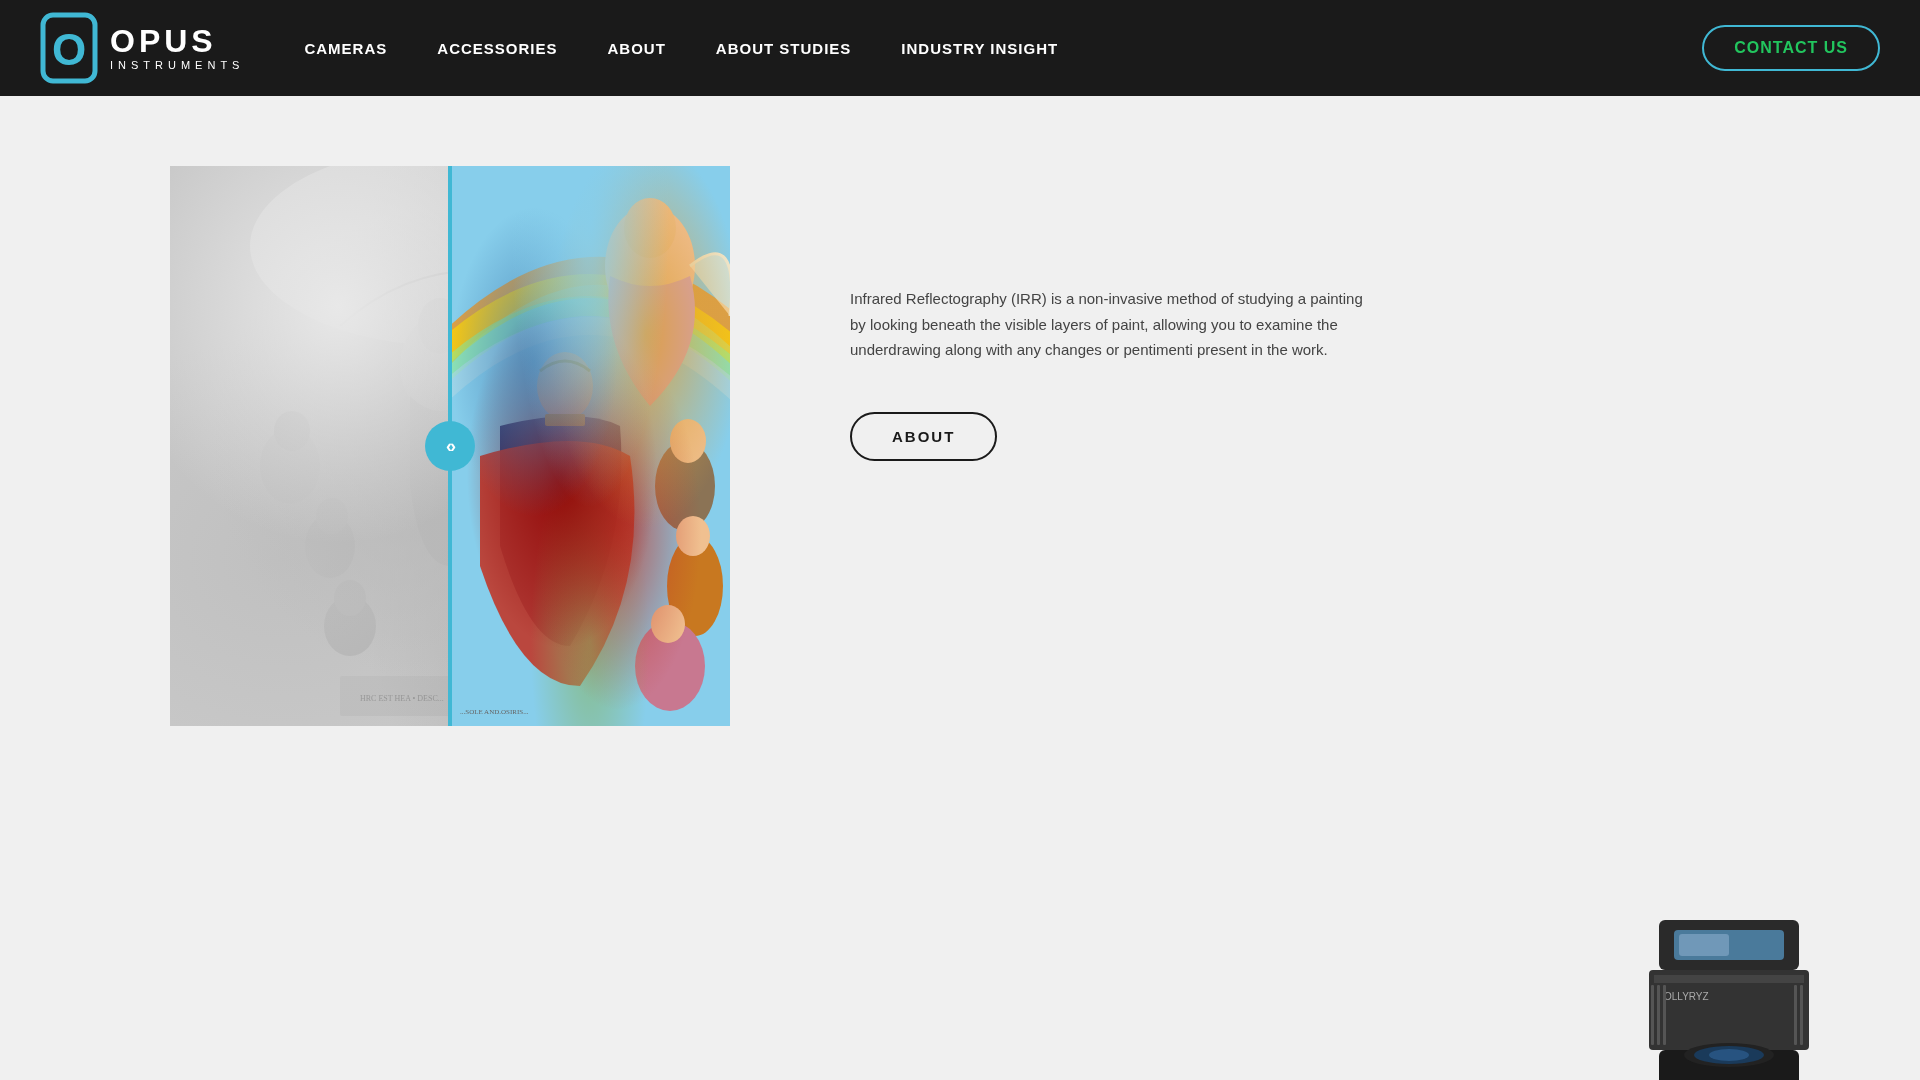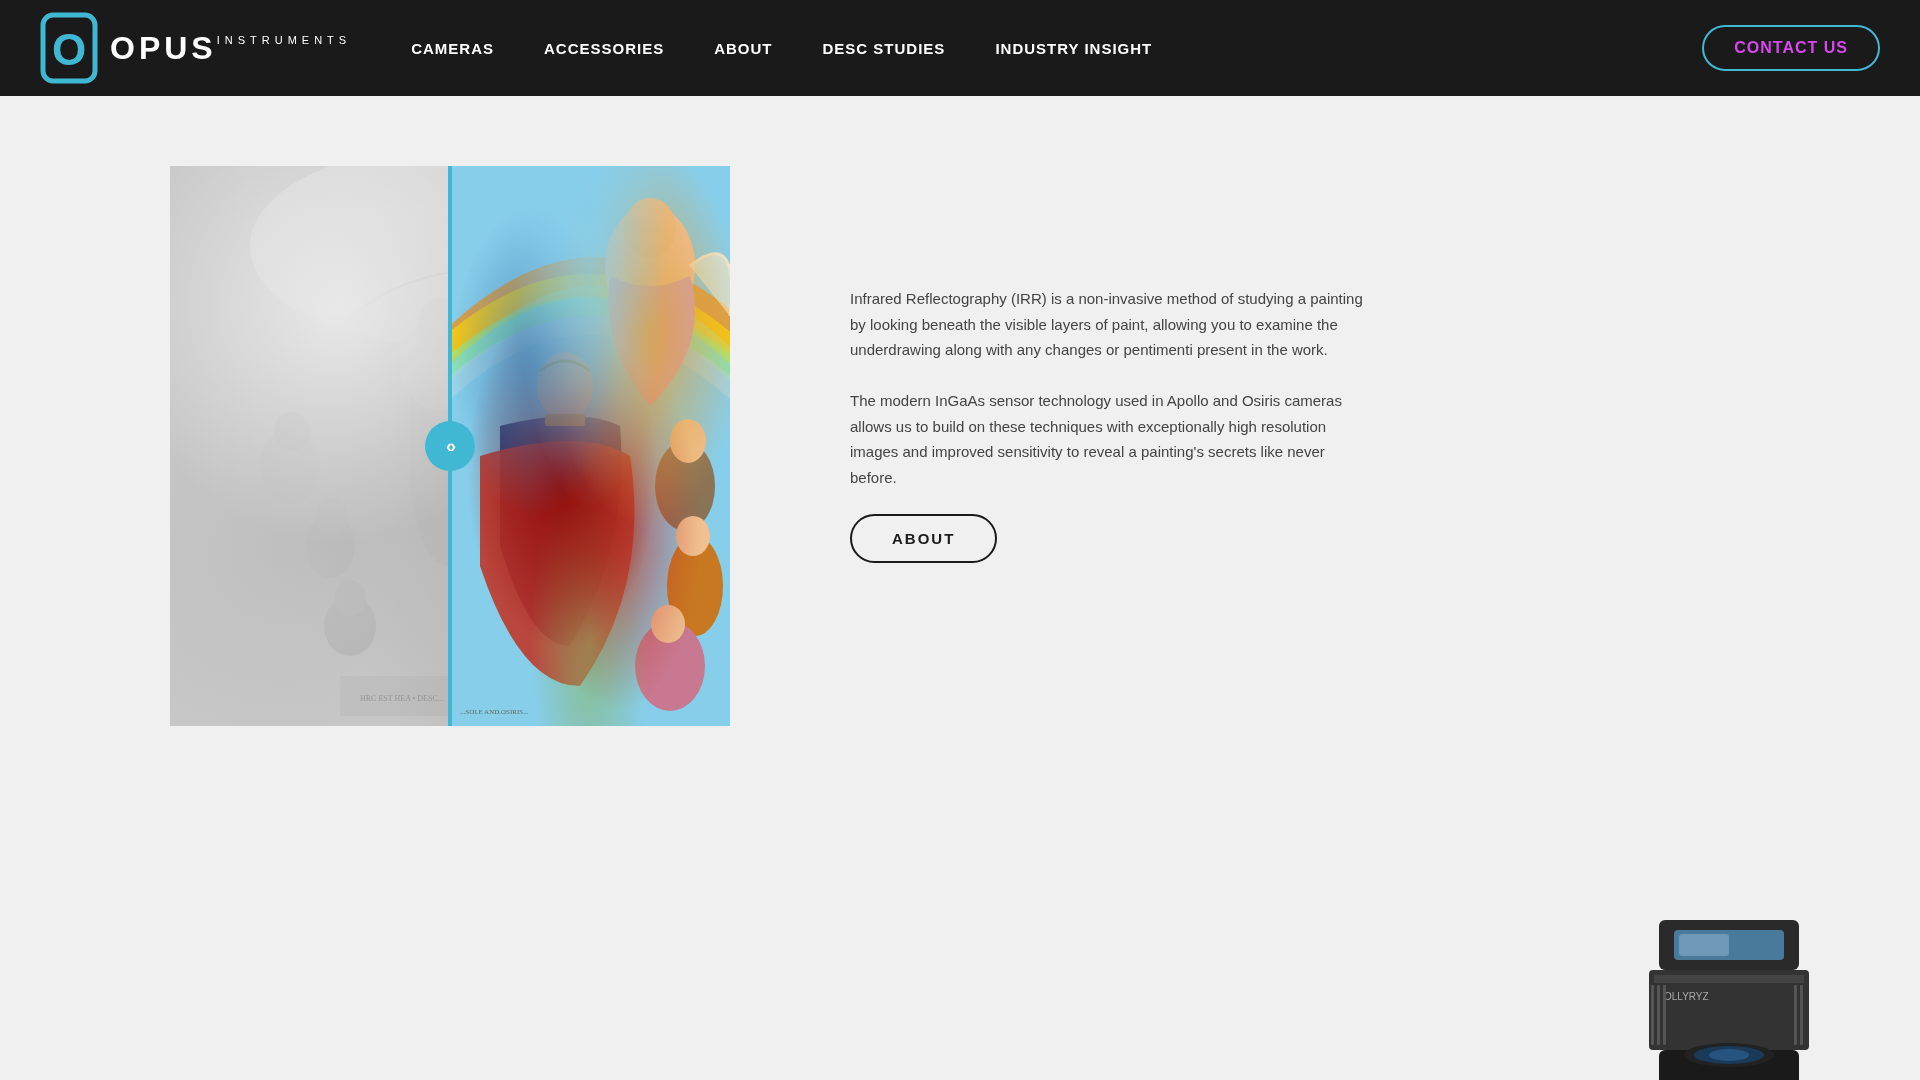--- a/index.html
+++ b/index.html
@@ -24,21 +24,21 @@
       align-items: center;
       gap: 12px;
       text-decoration: none;
     }
     .logo-icon {
       width: 58px;
       height: 72px;
     }
     .logo-text {
       display: flex;
-      flex-direction: row;
+      flex-direction: column;
     }
     .logo-title {
       font-size: 32px;
       font-weight: 900;
       color: #ffffff;
       letter-spacing: 4px;
       line-height: 1;
     }
     .logo-subtitle {
       font-size: 11px;
@@ -57,21 +57,21 @@
       text-decoration: none;
       font-size: 15px;
       font-weight: 600;
       letter-spacing: 1px;
       cursor: pointer;
     }
     .contact-btn {
       border: 2px solid #40b8d4;
       border-radius: 30px;
       padding: 12px 30px;
-      color: #d946ef;
+      color: #22c55e;
       font-size: 16px;
       font-weight: 700;
       letter-spacing: 1px;
       cursor: pointer;
       background: transparent;
     }
 
     
     .main-content {
       display: flex;
@@ -224,21 +224,21 @@
       <div class="logo-text">
         <span class="logo-title">OPUS</span>
         <span class="logo-subtitle">INSTRUMENTS</span>
       </div>
     </a>
 
     <nav>
       <a class="nav-item" href="#">CAMERAS</a>
       <a class="nav-item" href="#">ACCESSORIES</a>
       <a class="nav-item" href="#">ABOUT</a>
-      <a class="nav-item" href="#">DESC STUDIES</a>
+      <a class="nav-item" href="#">ABOUT STUDIES</a>
       <a class="nav-item" href="#">INDUSTRY INSIGHT</a>
     </nav>
   </div>
 
   <button class="contact-btn">CONTACT US</button>
 </header>
 
 <main class="main-content">
 
   <div class="image-comparison">
@@ -326,21 +326,20 @@
     <div class="drag-handle">
       <span class="drag-handle-arrows">‹›</span>
     </div>
 
   </div>
 
   <div class="right-content">
     <div class="section-description">
       <p>Infrared Reflectography (IRR) is a non-invasive method of studying a painting by looking beneath the visible layers of paint, allowing you to examine the underdrawing along with any changes or pentimenti present in the work.</p>
       <br>
-      <p>The modern InGaAs sensor technology used in Apollo and Osiris cameras allows us to build on these techniques with exceptionally high resolution images and improved sensitivity to reveal a painting's secrets like never before.</p>
     </div>
     <button class="about-btn">ABOUT</button>
   </div>
 
 </main>
 
 <div class="camera-lens">
   <svg width="200" height="220" viewBox="0 0 200 220" xmlns="http://www.w3.org/2000/svg">
 
     <rect x="30" y="40" width="140" height="50" rx="6" fill="#2a2a2a"></rect>

